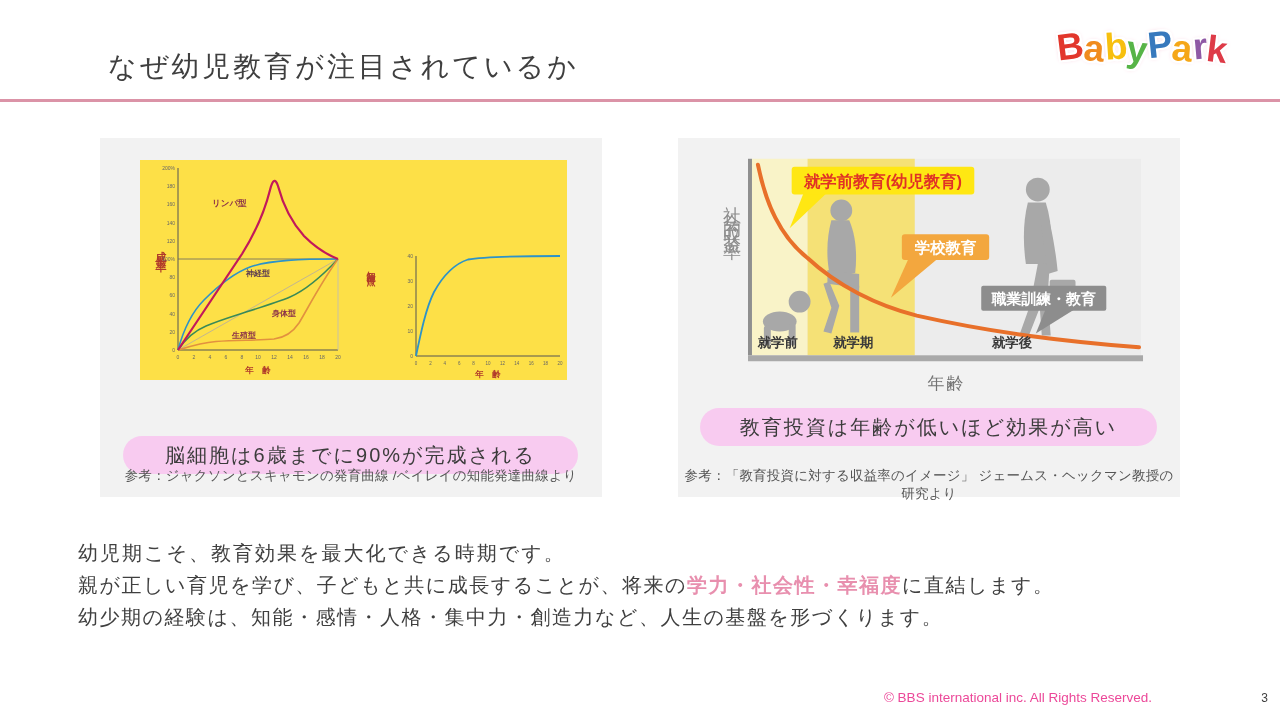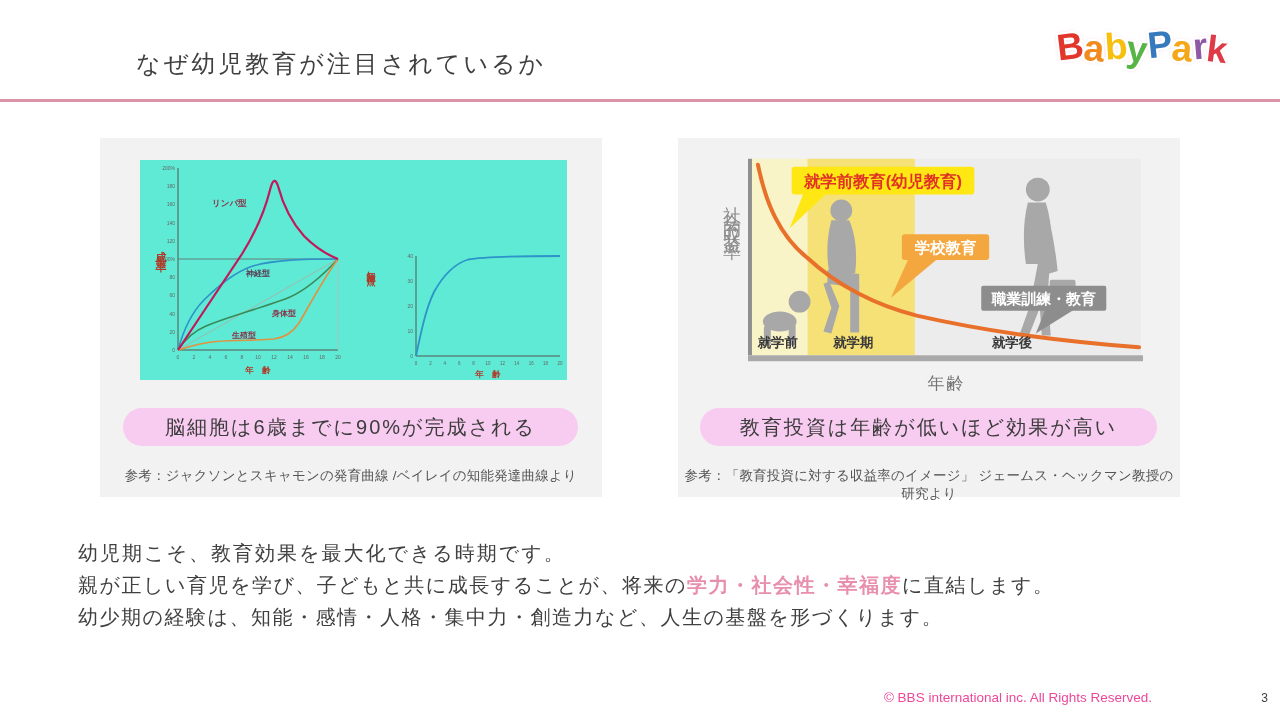--- a/index.html
+++ b/index.html
@@ -4,47 +4,47 @@
 <style>
   * { margin:0; padding:0; box-sizing:border-box; }
   html,body { width:1280px; height:720px; }
   body {
     font-family:"Liberation Sans","DejaVu Sans",sans-serif;
     background:#ffffff; position:relative; overflow:hidden; color:#3f3f3f;
   }
   .slide { position:absolute; inset:0; }
 
   
-  .title { position:absolute; left:136px; top:48px; font-size:24px; letter-spacing:3px; color:#3f3f3f; font-weight:400; }
+  .title { position:absolute; left:108px; top:48px; font-size:28px; letter-spacing:3px; color:#3f3f3f; font-weight:400; }
   .divider { position:absolute; left:0; top:99px; width:1280px; height:3px; background:#db93a7; }
   .logo { position:absolute; right:52px; top:26px; font-weight:bold; font-size:37px; white-space:nowrap; }
   .logo span{ display:inline-block;
     text-shadow:-2px 0 #fff,2px 0 #fff,0 -2px #fff,0 2px #fff,-2px -2px #fff,2px 2px #fff,-2px 2px #fff,2px -2px #fff,0 0 5px #f3b9cd; }
   .lg0{color:#e2362b;transform:rotate(-7deg)}
   .lg1{color:#f08c1e;transform:rotate(5deg) translateY(2px)}
   .lg2{color:#f7bf0e;transform:rotate(-4deg)}
   .lg3{color:#57b447;transform:rotate(6deg) translateY(3px)}
   .lg4{color:#3779bd;transform:rotate(-6deg) translateY(-2px)}
   .lg5{color:#f5a718;transform:rotate(5deg) translateY(2px)}
   .lg6{color:#8f58a5;transform:rotate(-5deg)}
   .lg7{color:#de3a47;transform:rotate(7deg) translateY(3px)}
 
   
   .panel { position:absolute; top:138px; width:502px; height:359px; background:#f2f2f2; }
   .panel.left { left:100px; } .panel.right { left:678px; }
 
-  .chart-strip { position:absolute; left:40px; top:22px; width:427px; height:220px; background:#5eead4; }
+  .chart-strip { position:absolute; left:40px; top:22px; width:427px; height:220px; background:#fde047; }
   .v-label { position:absolute; writing-mode:vertical-rl; text-orientation:upright; }
   .grow-ylabel { left:13px; top:82px; font-size:11px; font-weight:bold; color:#b03a2a; letter-spacing:5px; }
   .iq-ylabel   { left:224px; top:104px; font-size:9px; font-weight:bold; color:#b03a2a; letter-spacing:2px; }
   svg text { font-family:"Liberation Sans","DejaVu Sans",sans-serif; }
 
   .pill { position:absolute; top:270px; height:38px; border-radius:19px; background:#f8cbf0;
           text-align:center; line-height:38px; font-size:20px; letter-spacing:2px; color:#3c3c3c; }
-  .panel.left  .pill { left:23px; width:455px; }
+  .panel.left  .pill { left:23px; width:455px;margin-top:28px; }
   .panel.right .pill { left:22px; width:457px; }
   .caption { position:absolute; top:329px; left:0; right:0; font-size:13.5px; color:#555; letter-spacing:0.2px; }
   .panel.left  .caption { text-align:right; padding-right:25px; }
   .panel.right .caption { text-align:center; }
 
   
   .heck-ylabel { left:42px; top:54px; font-size:18px; color:#8c8c8c; letter-spacing:7px; }
   .heck-chart  { position:absolute; left:70px; top:20px; }
   .heck-xlabel { position:absolute; left:70px; top:234px; width:397px; text-align:center; font-size:17px; color:#737373; letter-spacing:2px; }
 

